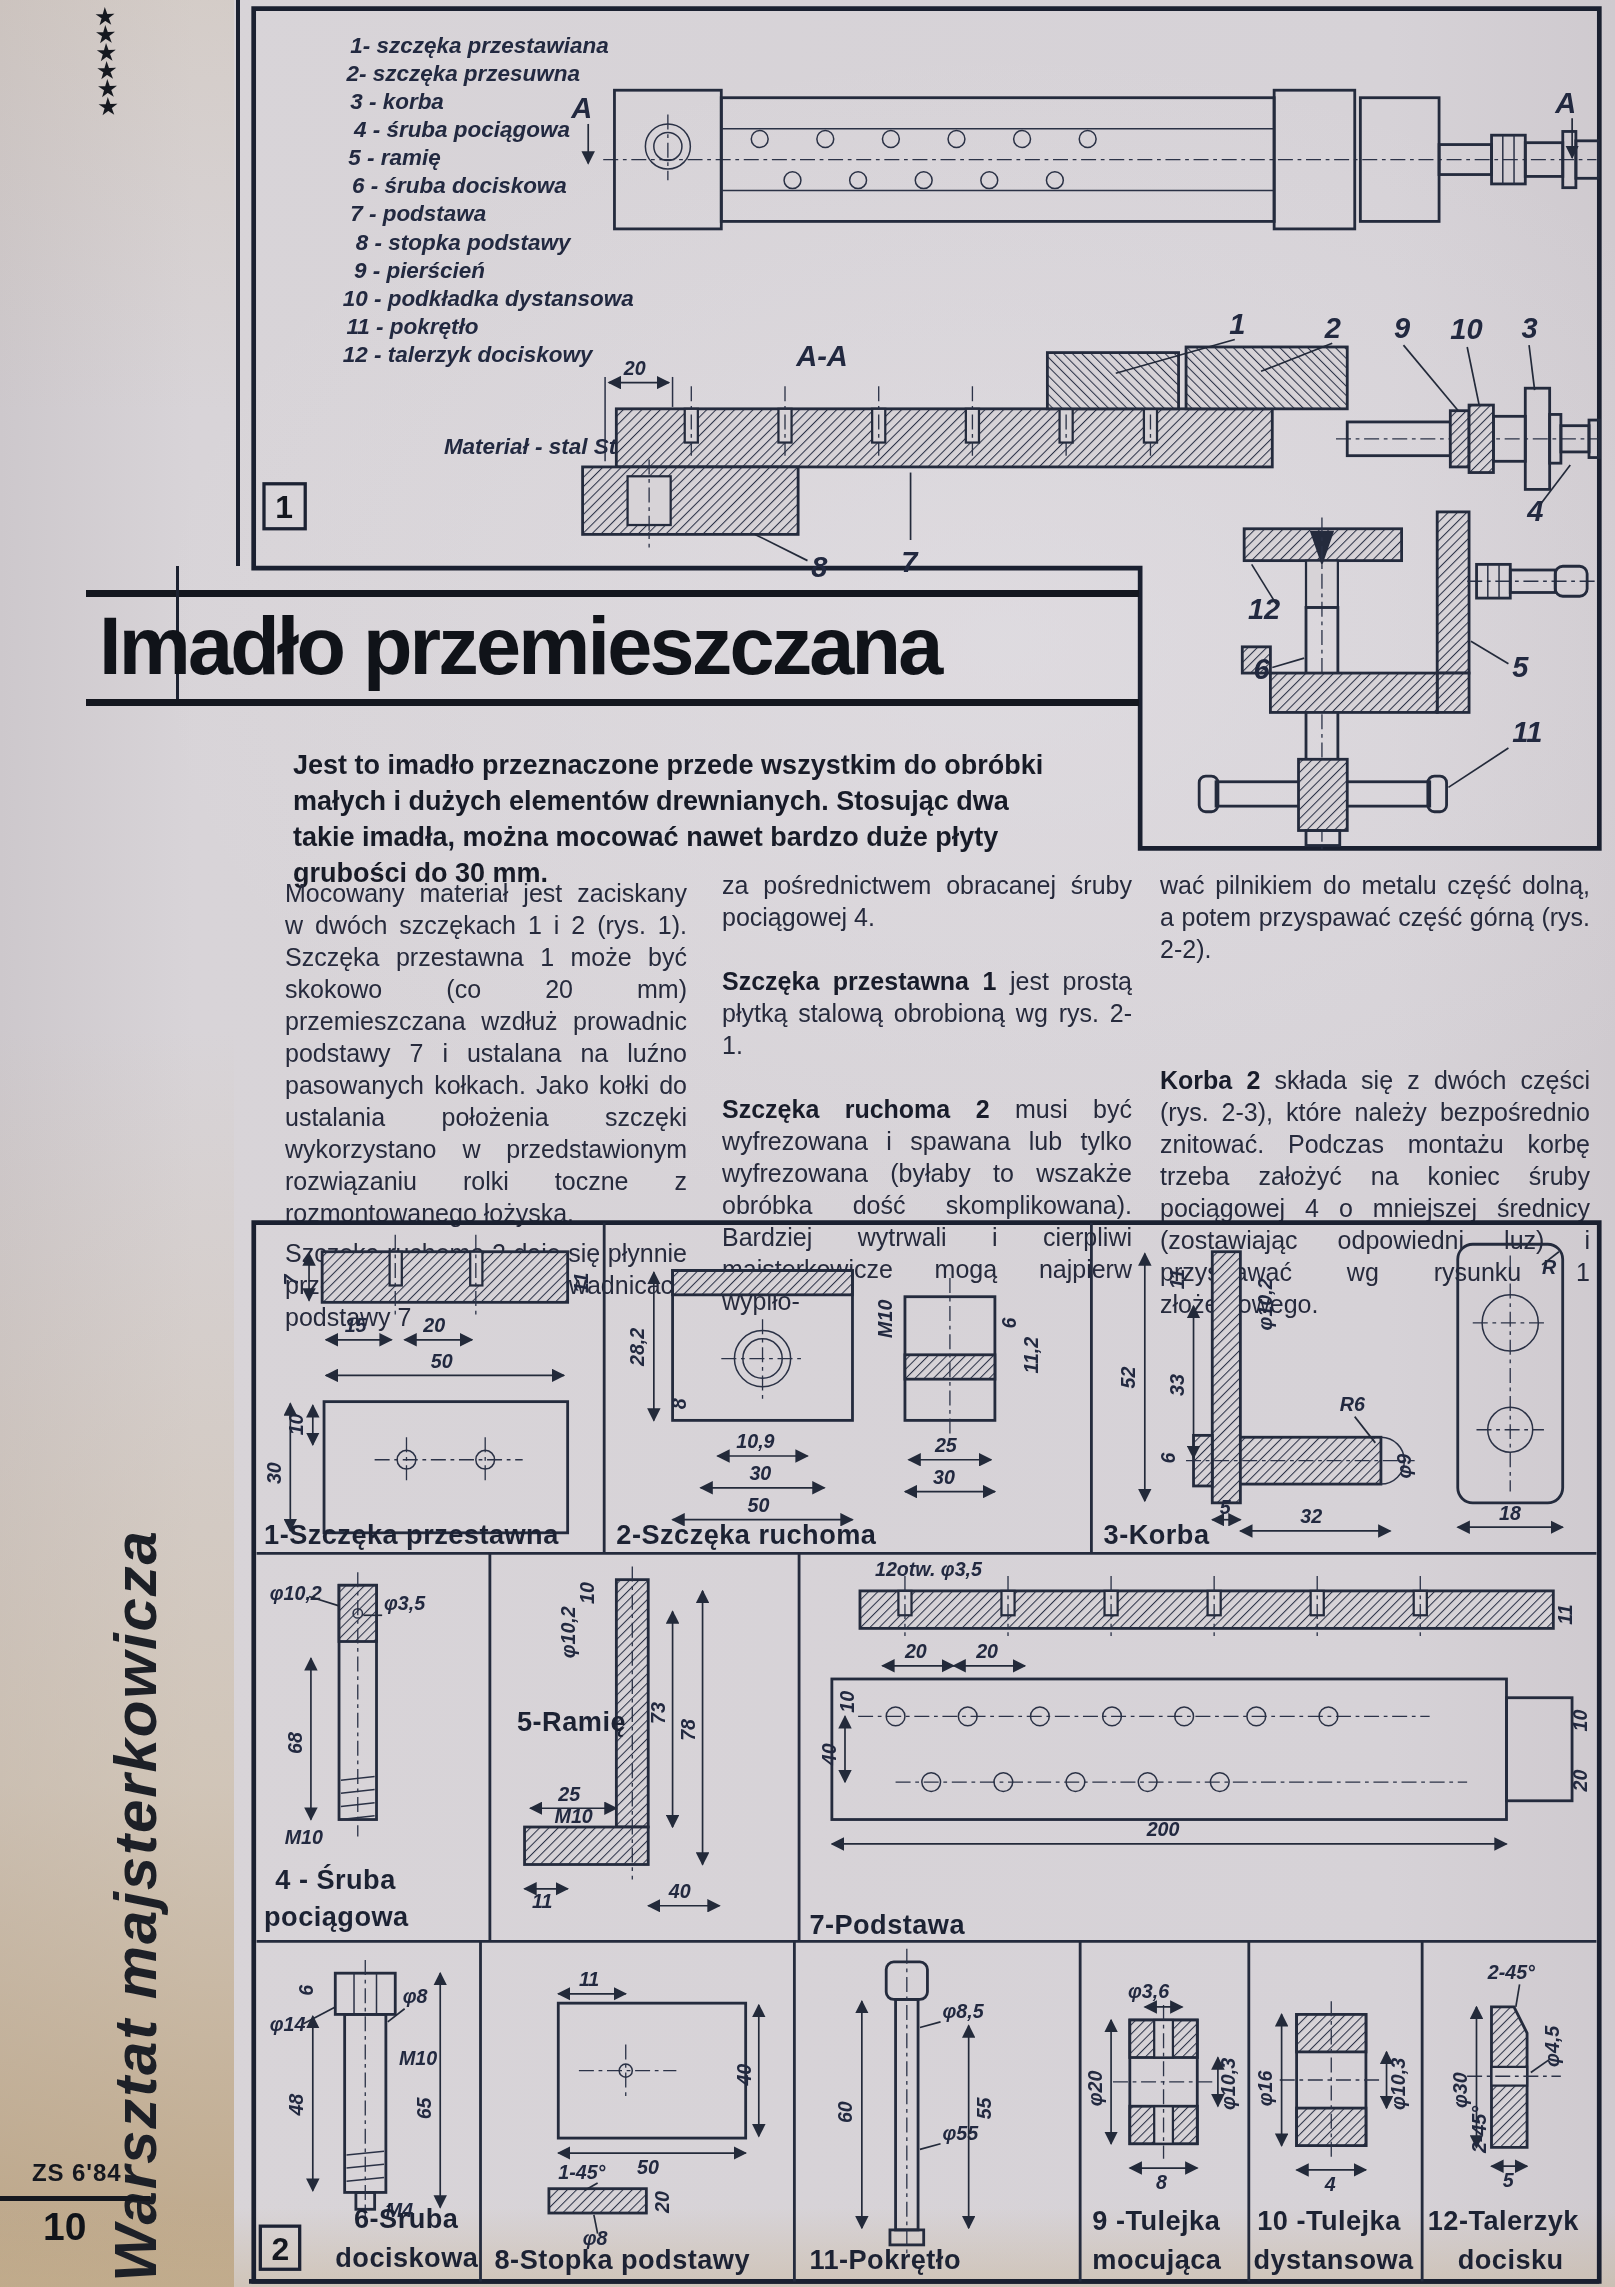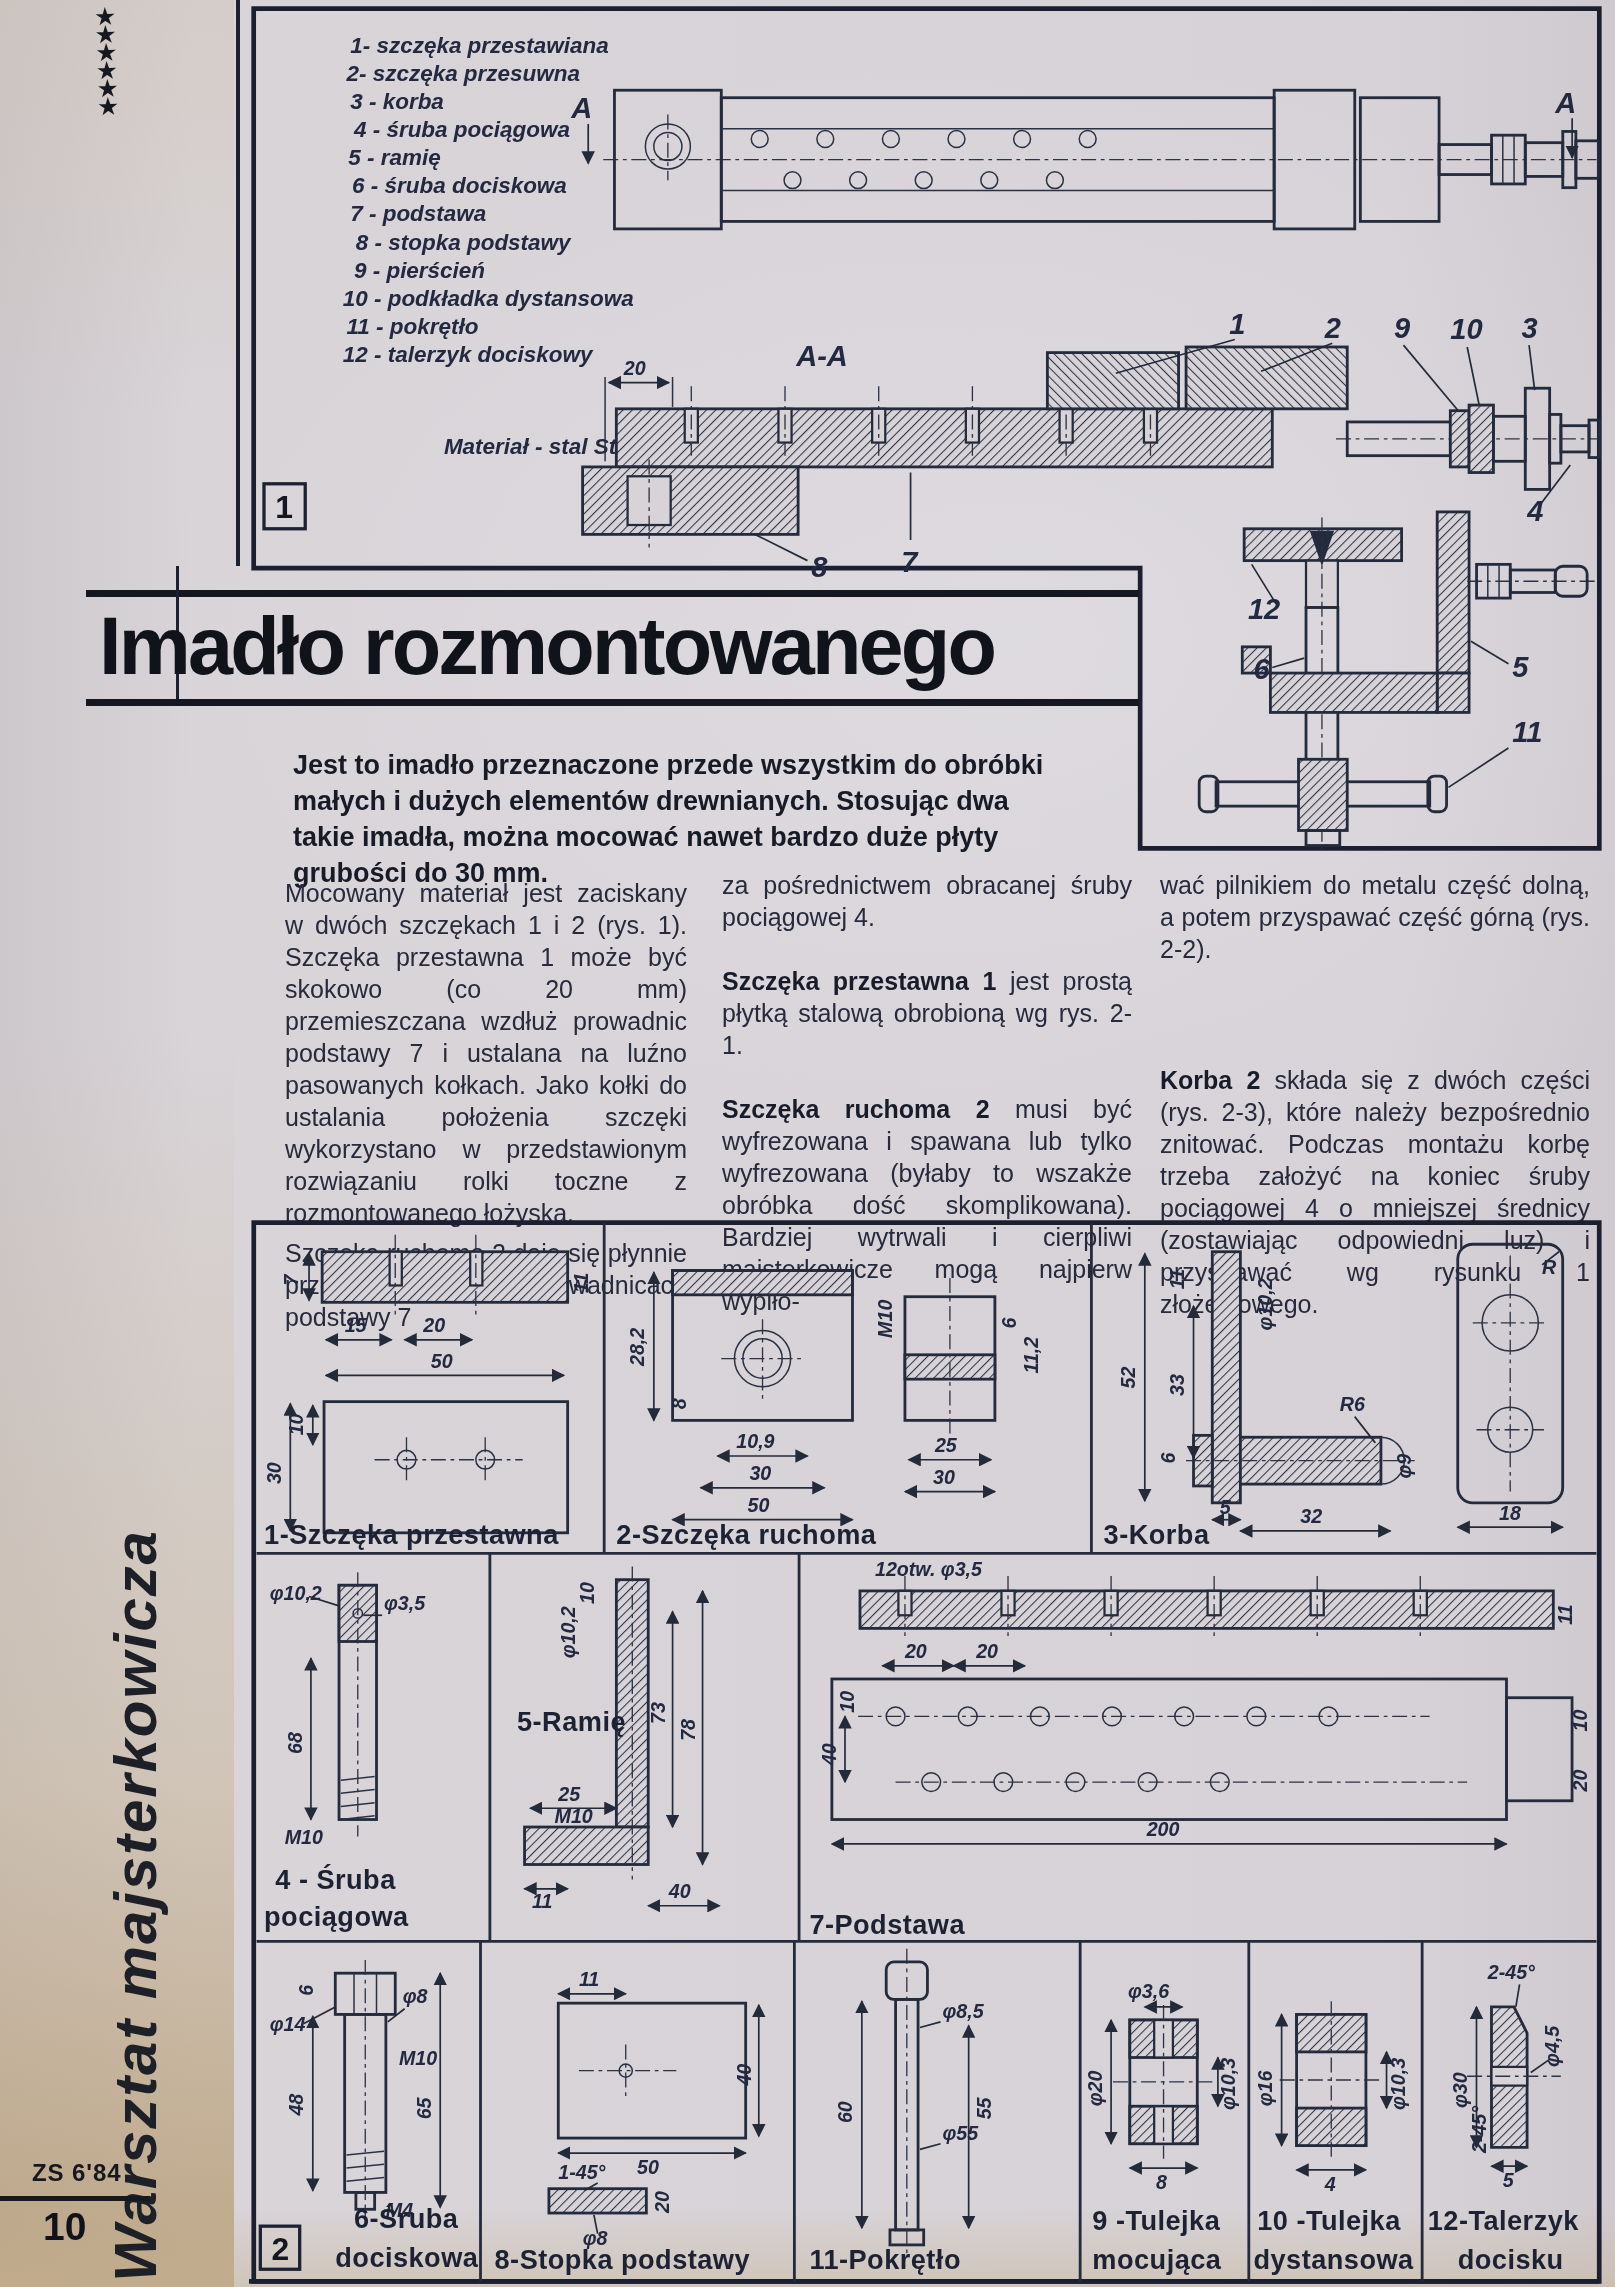--- a/index.html
+++ b/index.html
@@ -227,21 +227,21 @@
     <line class="ld" x1="1092" y1="708" x2="1126" y2="698"></line>
     <text class="co" x="1348" y="718">5</text>
     <line class="ld" x1="1344" y1="704" x2="1304" y2="680"></line>
     <text class="co" x="1348" y="788">11</text>
     <line class="ld" x1="1344" y1="794" x2="1280" y2="836"></line>
   </g>
 </svg>
 
 <div class="title-rule-top"></div>
 <div class="title-connector"></div>
-<h1 class="title">Imadło rozmontowanego</h1>
+<h1 class="title">Imadło przemieszczana</h1>
 <div class="title-rule-bot"></div>
 
 <p class="intro">Jest to imadło przeznaczone przede wszystkim do obróbki małych i dużych elementów drewnianych. Stosując dwa takie imadła, można mocować nawet bardzo duże płyty grubości do 30 mm.</p>
 
 <div class="col" id="col1">
   <p class="tight">Mocowany materiał jest zaciskany w dwóch szczękach 1 i 2 (rys. 1). Szczęka przestawna 1 może być skokowo (co 20 mm) przemieszczana wzdłuż prowadnic podstawy 7 i ustalana na luźno pasowanych kołkach. Jako kołki do ustalania położenia szczęki wykorzystano w przedstawionym rozwiązaniu rolki toczne z rozmontowanego łożyska.</p>
   <p class="tight">Szczęka ruchoma 2 daje się płynnie przemieszczać w prowadnicach podstawy 7</p>
 </div>
 <div class="col" id="col2">
   <p>za pośrednictwem obracanej śruby pociągowej 4.</p>

